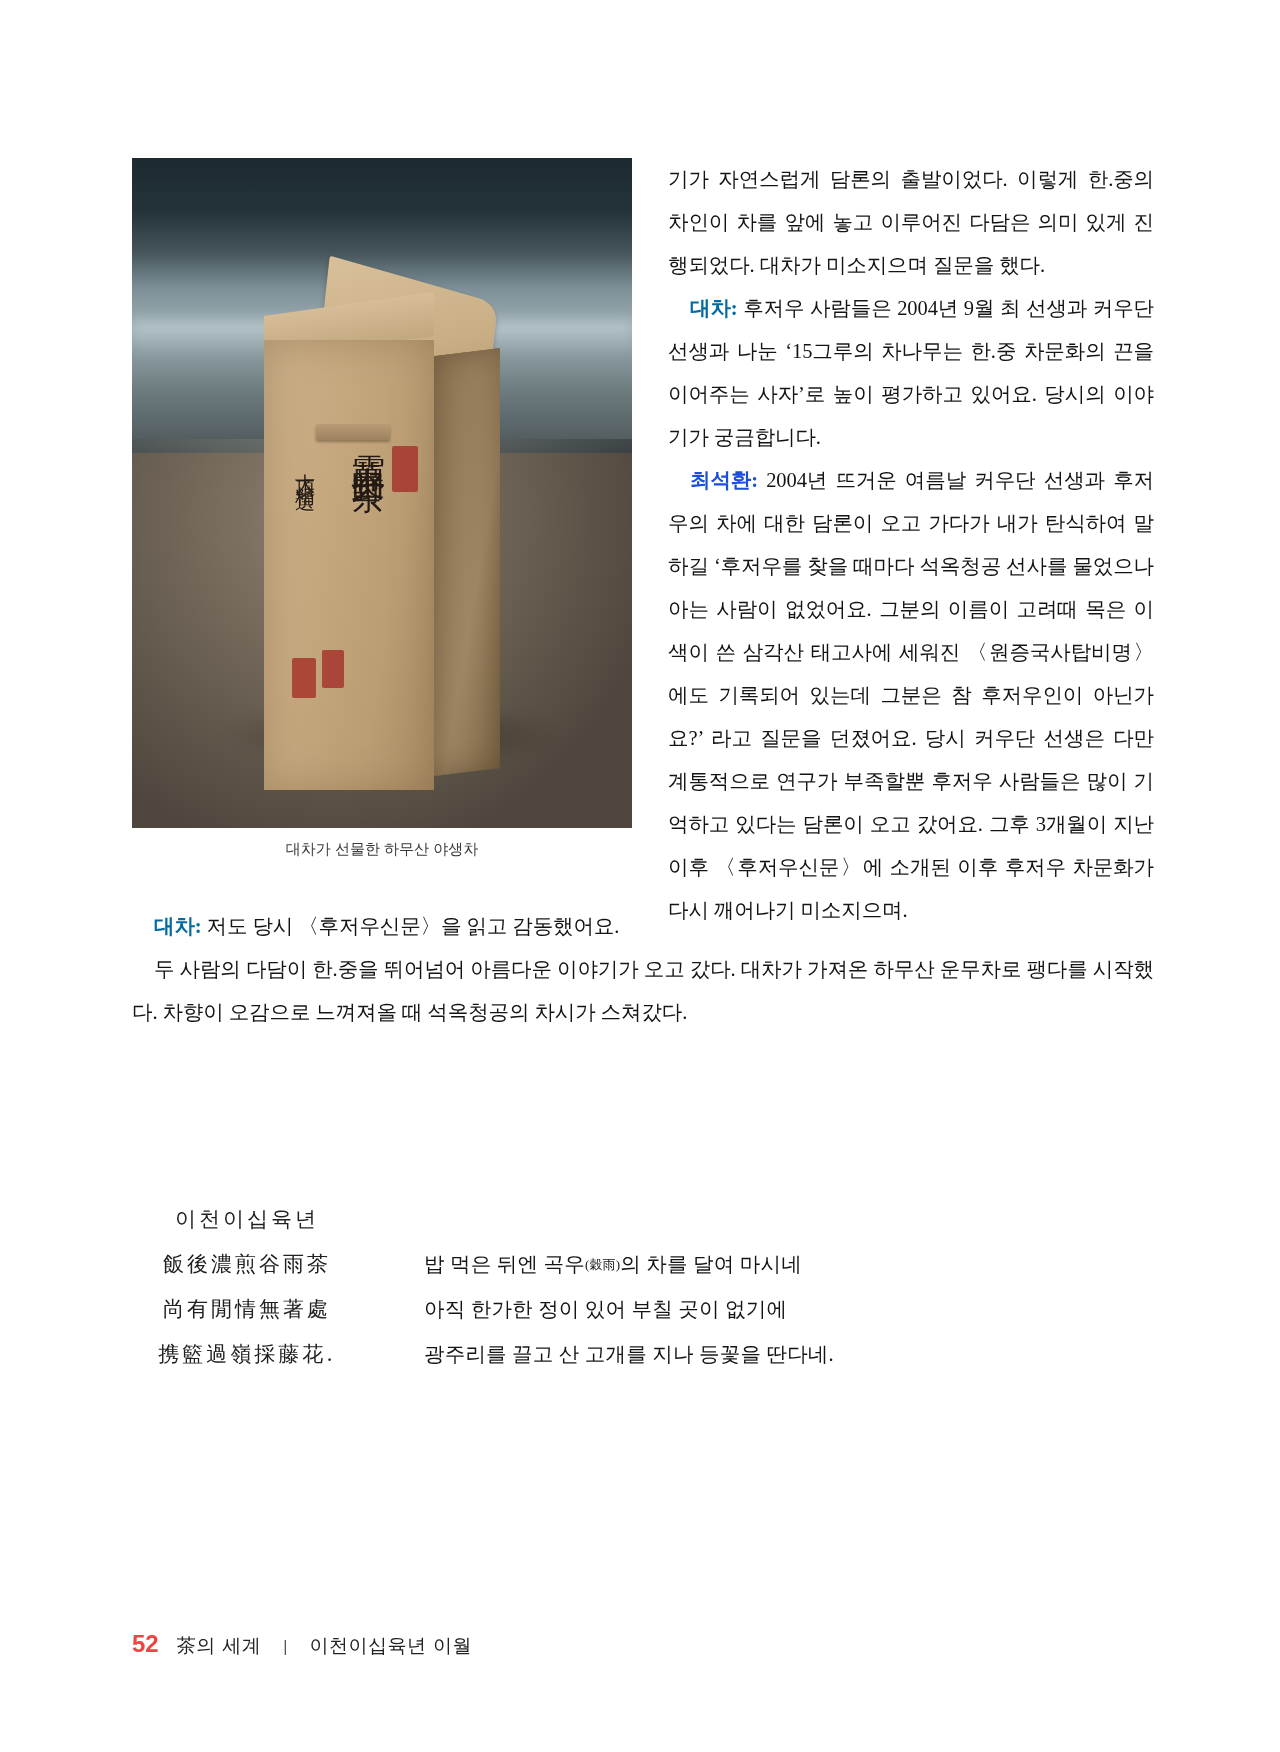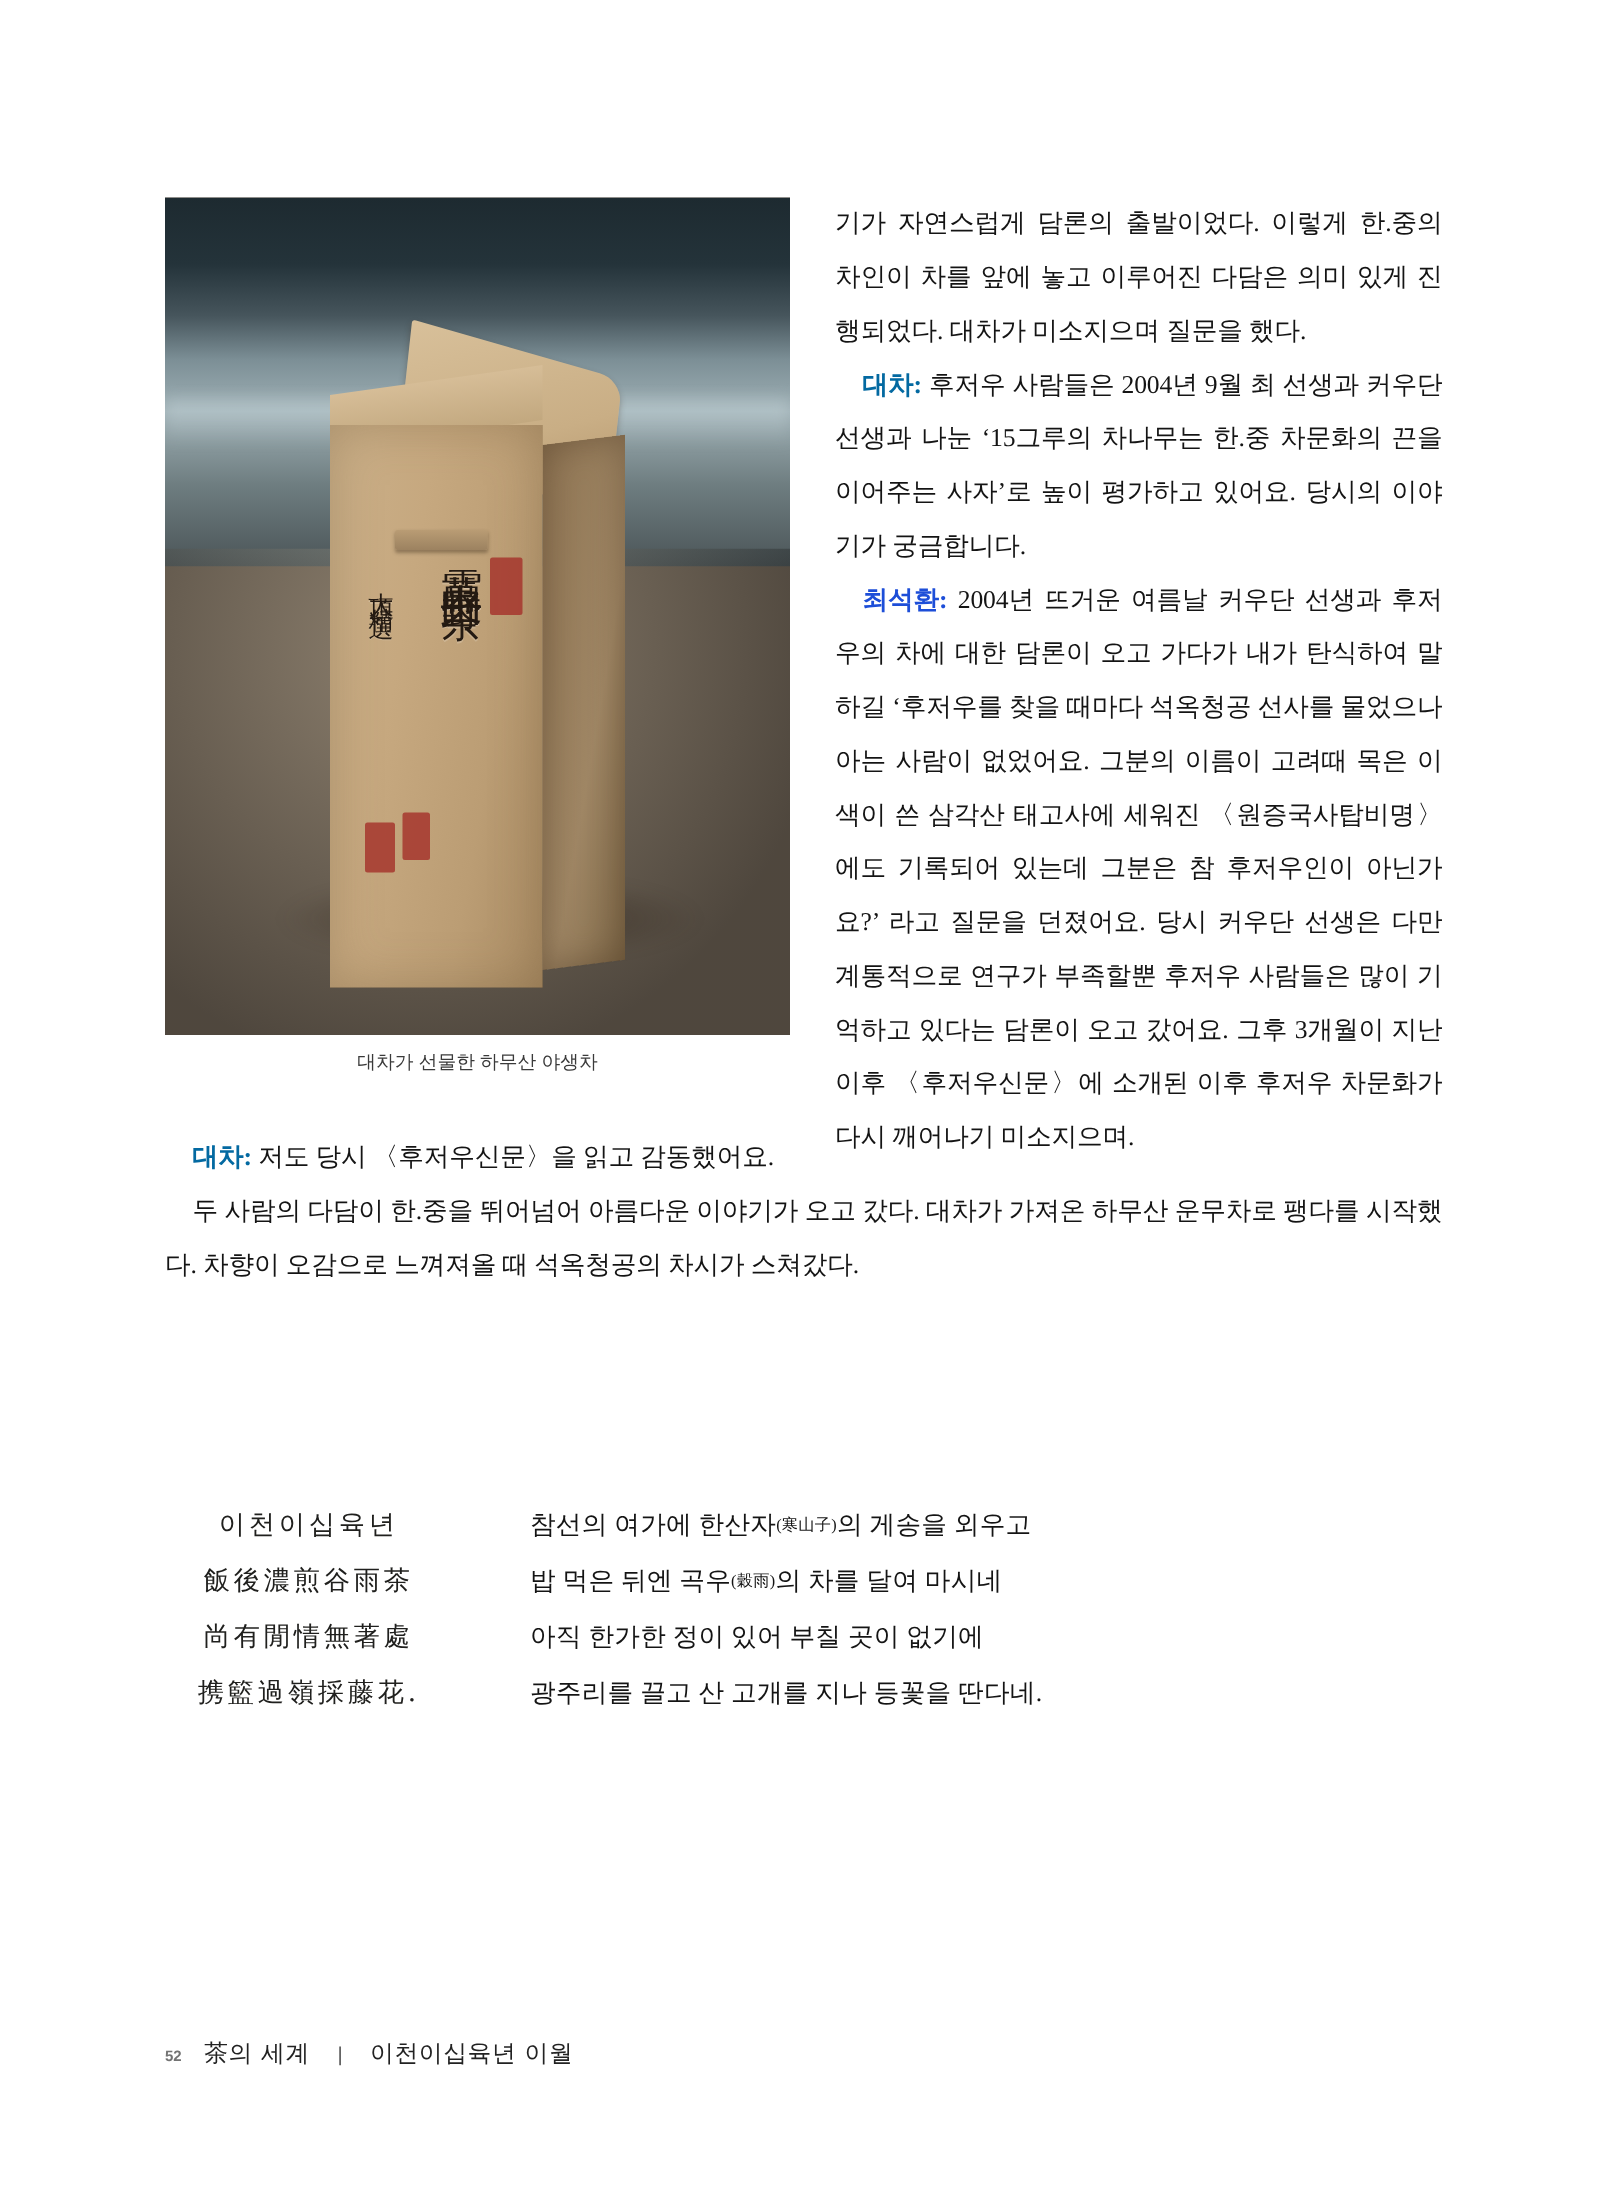--- a/index.html
+++ b/index.html
@@ -251,23 +251,23 @@
   .footer {
     position: absolute;
     left: 132px;
     top: 1630px;
     display: flex;
     align-items: baseline;
     gap: 18px;
     font-family: "Liberation Sans", sans-serif;
   }
   .footer .pageno {
-    font-size: 12px;
+    font-size: 24px;
     font-weight: bold;
-    color: #737373;
+    color: #ef4444;
   }
   .footer .imprint {
     font-size: 19px;
     color: #222;
     font-family: "DejaVu Serif", serif;
     letter-spacing: .5px;
   }
   .footer .sep { color: #555; padding: 0 4px; }
 </style>
 </head>
@@ -306,21 +306,20 @@
   </div>
 
   <div class="full-flow">
     <p class="p indent"><span class="speaker">대차:</span><span> 저도 당시 〈후저우신문〉을 읽고 감동했어요.</span></p>
     <p class="p indent">두 사람의 다담이 한.중을 뛰어넘어 아름다운 이야기가 오고 갔다. 대차가 가져온 하무산 운무차로 팽다를 시작했다. 차향이 오감으로 느껴져올 때 석옥청공의 차시가 스쳐갔다.</p>
   </div>
 
   <div class="poem">
     <div class="poem-row">
       <div class="poem-cn">이천이십육년</div>
-      <div class="poem-kr"><span>참선의 여가에 한산자</span><span class="ruby">(寒山子)</span><span>의 게송을 외우고</span></div>
     </div>
     <div class="poem-row">
       <div class="poem-cn">飯後濃煎谷雨茶</div>
       <div class="poem-kr"><span>밥 먹은 뒤엔 곡우</span><span class="ruby">(穀雨)</span><span>의 차를 달여 마시네</span></div>
     </div>
     <div class="poem-row">
       <div class="poem-cn">尚有閒情無著處</div>
       <div class="poem-kr"><span>아직 한가한 정이 있어 부칠 곳이 없기에</span><span class="ruby"></span><span></span></div>
     </div>
     <div class="poem-row">

